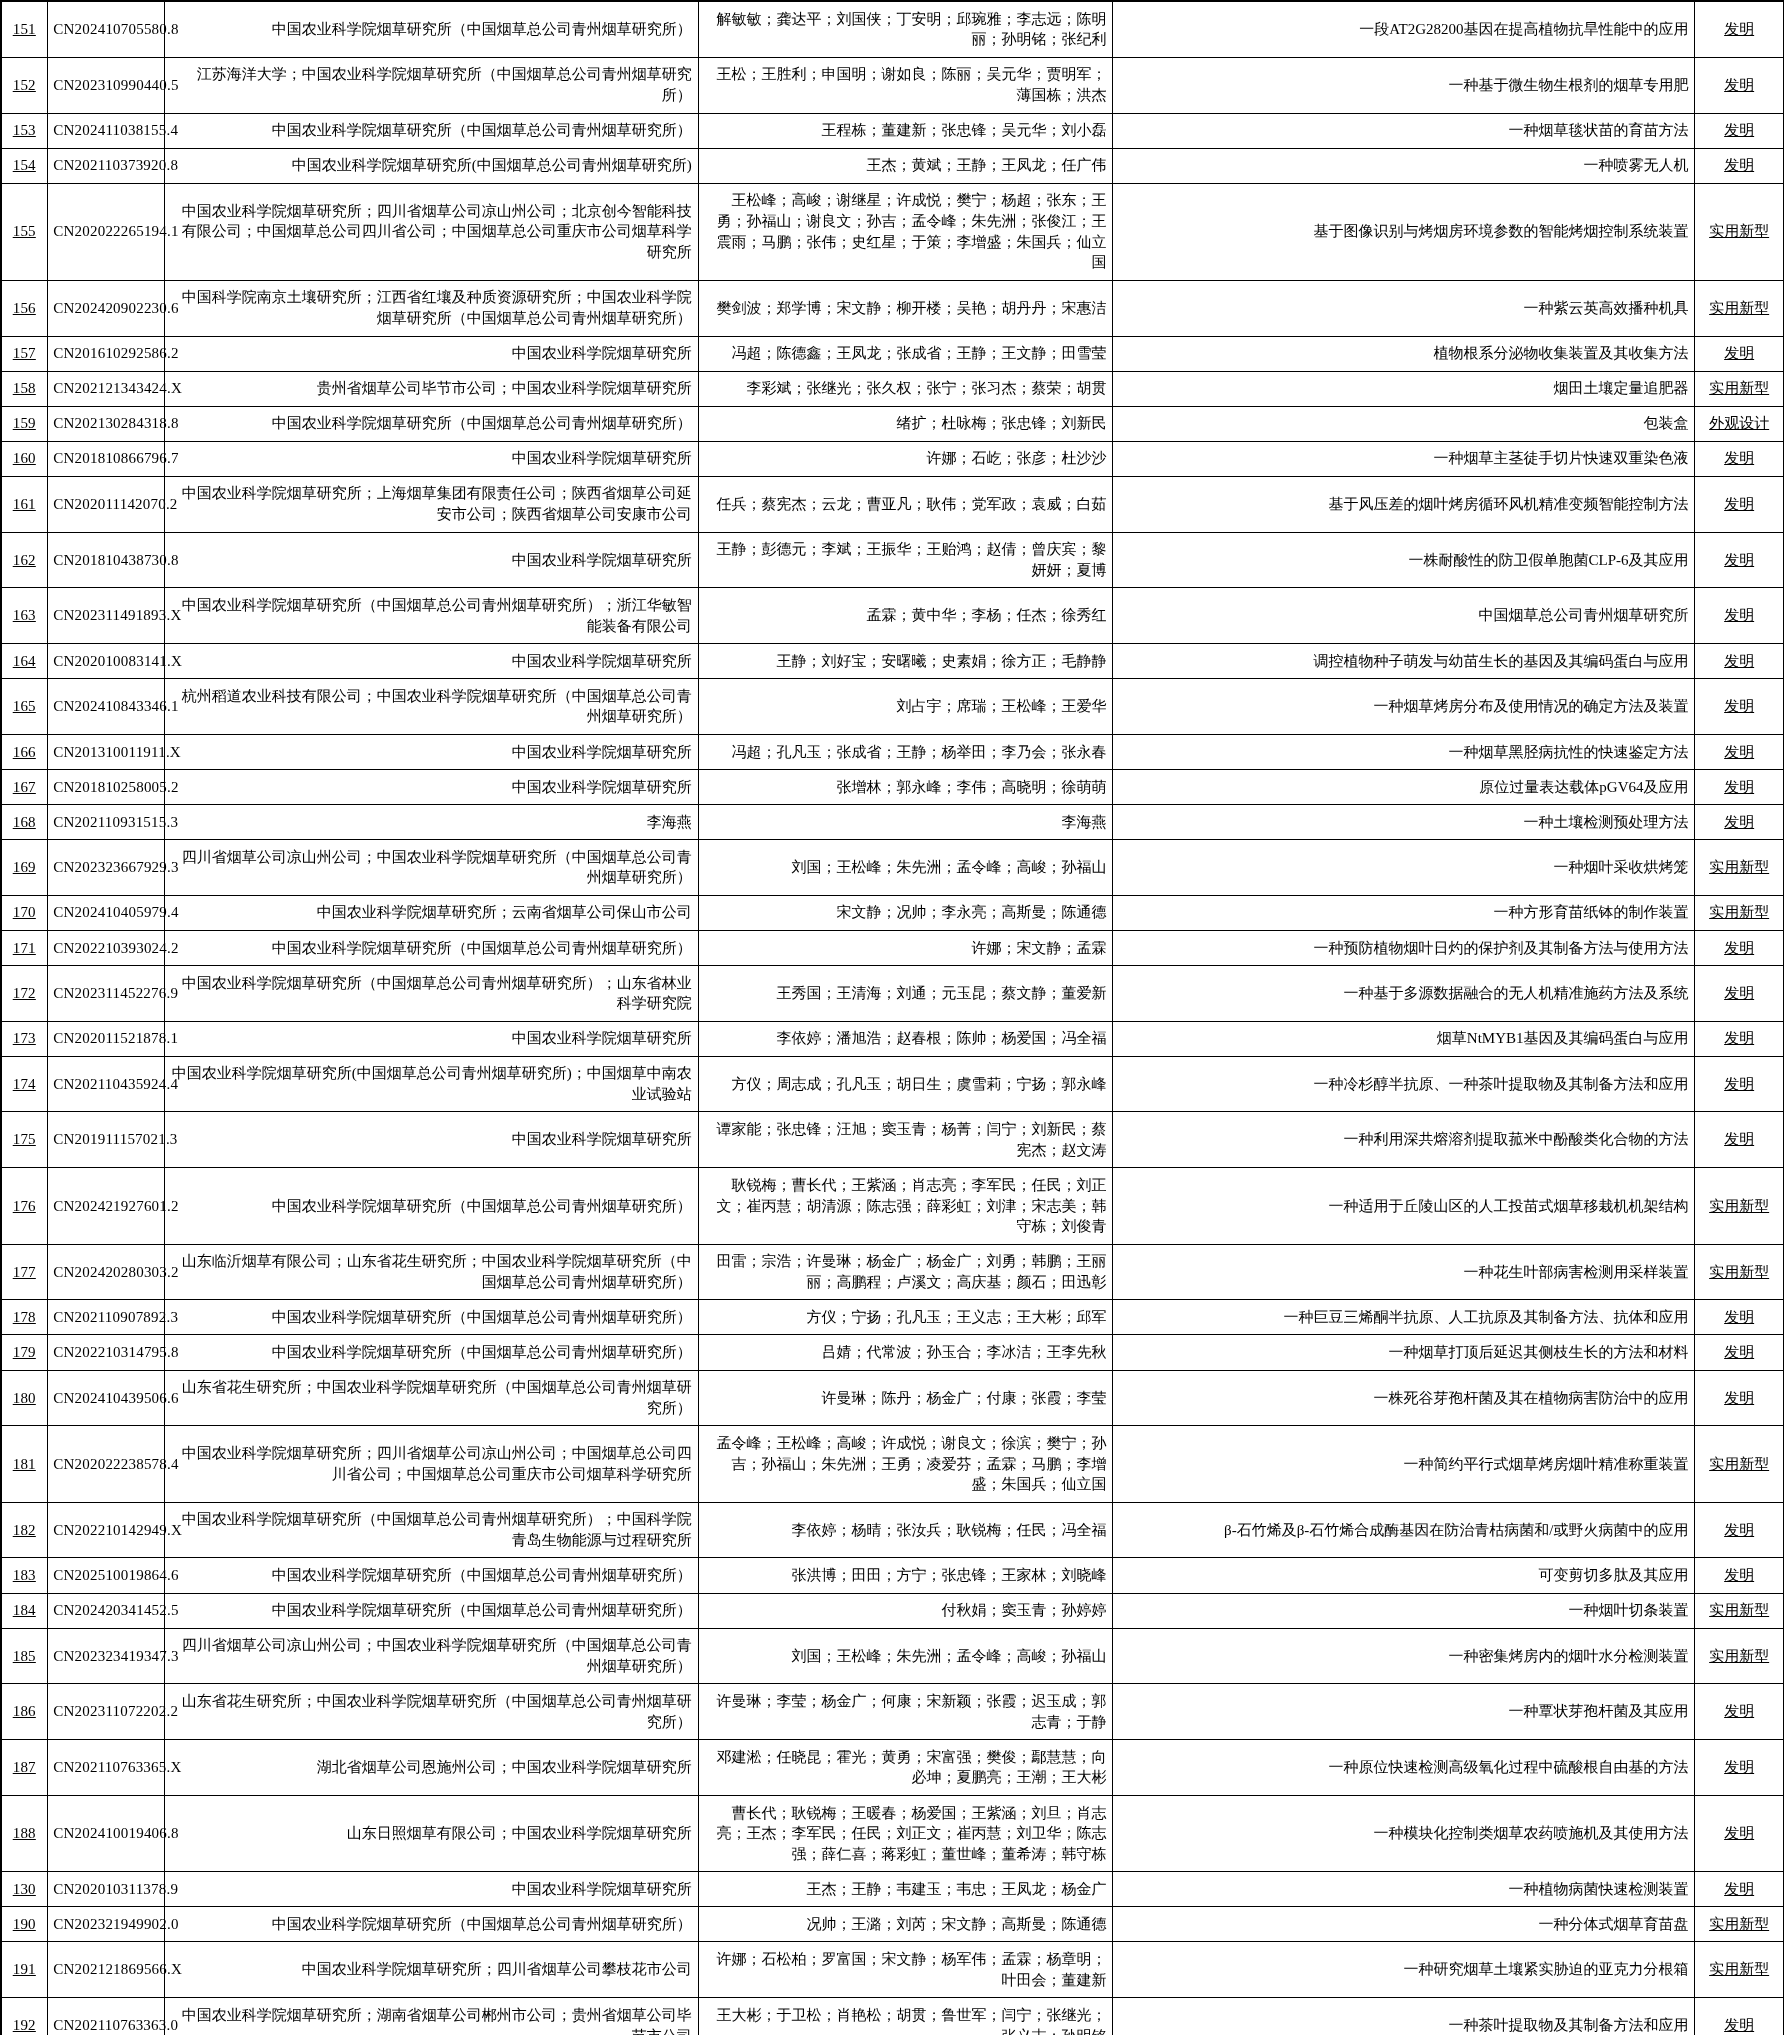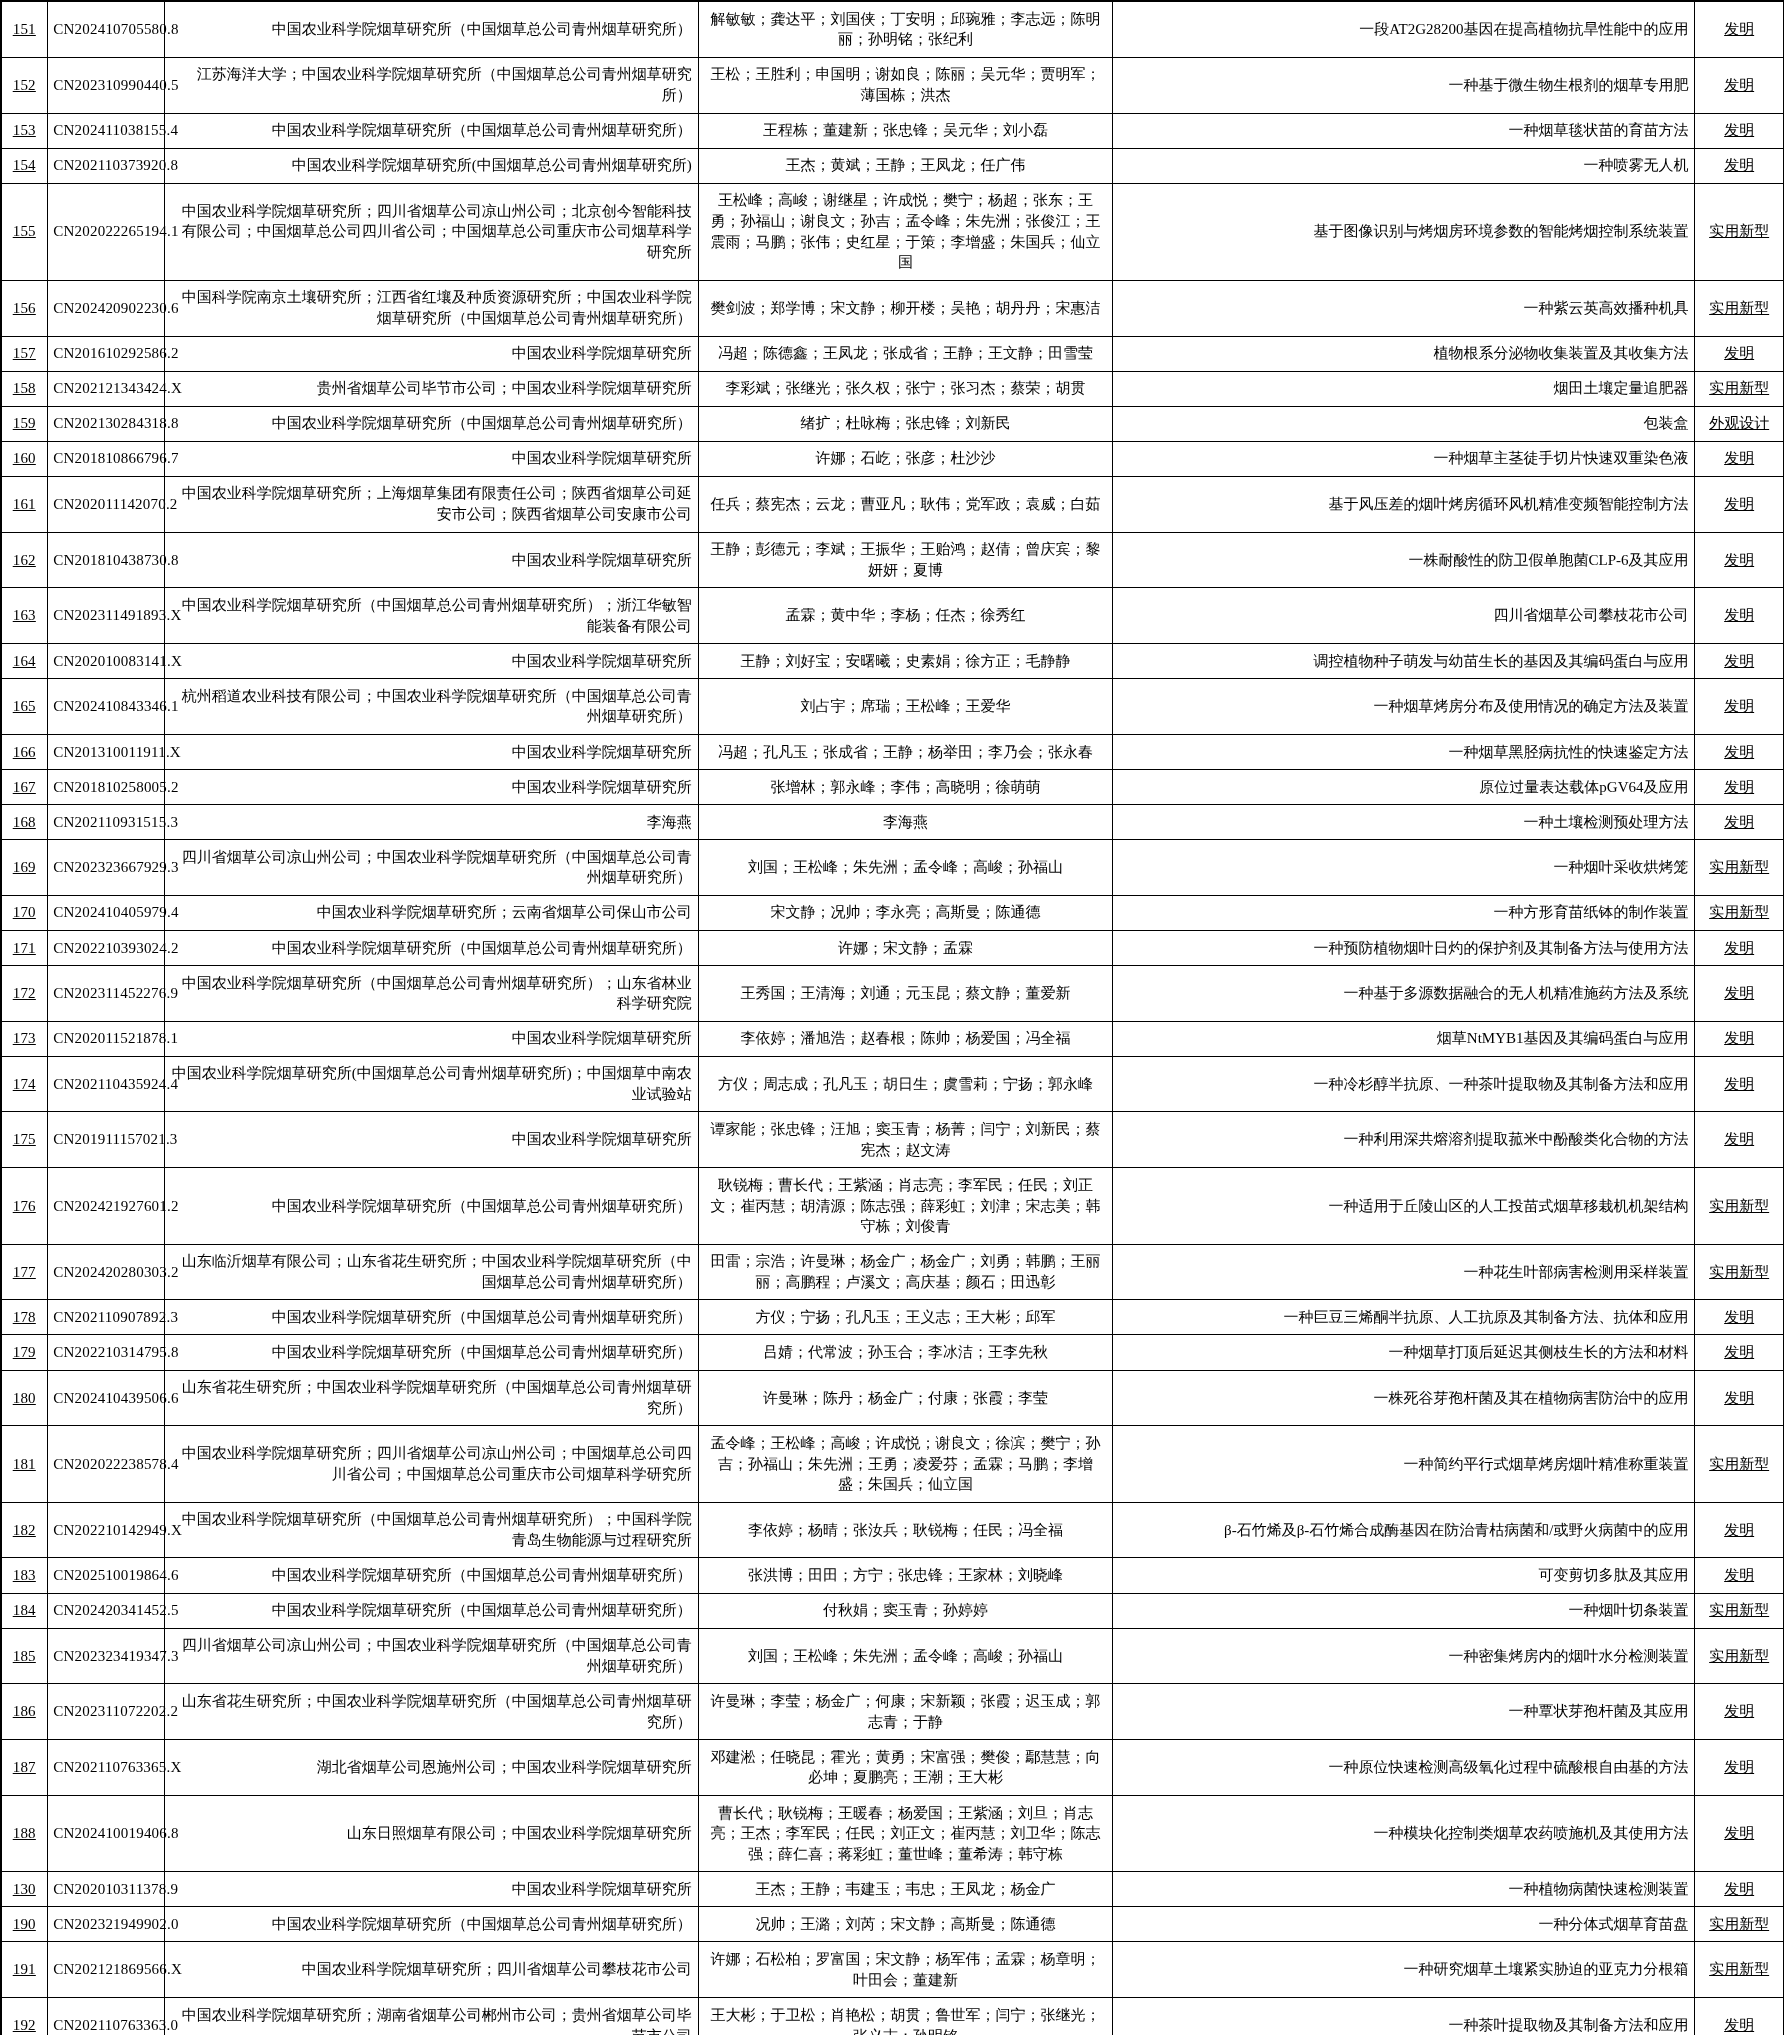--- a/index.html
+++ b/index.html
@@ -49,21 +49,21 @@
     text-decoration:underline;
   }
   td.no{
     text-align:left;
     font-family:"Liberation Serif","DejaVu Serif",serif;
     font-size:15px;
     letter-spacing:0.2px;
     white-space:nowrap;
   }
   td.app{ text-align:right; }
-  td.inv{ text-align:center; }
+  td.inv{ text-align:right; }
   td.title{ text-align:right; }
   td.type{
     text-align:center;
     white-space:nowrap;
   }
 </style>
 </head>
 <body>
 
 <div id="sheet">
@@ -171,21 +171,21 @@
           <td class="app">中国农业科学院烟草研究所</td>
           <td class="inv">王静；彭德元；李斌；王振华；王贻鸿；赵倩；曾庆宾；黎妍妍；夏博</td>
           <td class="title">一株耐酸性的防卫假单胞菌CLP-6及其应用</td>
           <td class="type">发明</td>
         </tr>
         <tr>
           <td class="idx">163</td>
           <td class="no">CN202311491893.X</td>
           <td class="app">中国农业科学院烟草研究所（中国烟草总公司青州烟草研究所）；浙江华敏智能装备有限公司</td>
           <td class="inv">孟霖；黄中华；李杨；任杰；徐秀红</td>
-          <td class="title">四川省烟草公司攀枝花市公司</td>
+          <td class="title">中国烟草总公司青州烟草研究所</td>
           <td class="type">发明</td>
         </tr>
         <tr>
           <td class="idx">164</td>
           <td class="no">CN202010083141.X</td>
           <td class="app">中国农业科学院烟草研究所</td>
           <td class="inv">王静；刘好宝；安曙曦；史素娟；徐方正；毛静静</td>
           <td class="title">调控植物种子萌发与幼苗生长的基因及其编码蛋白与应用</td>
           <td class="type">发明</td>
         </tr>

